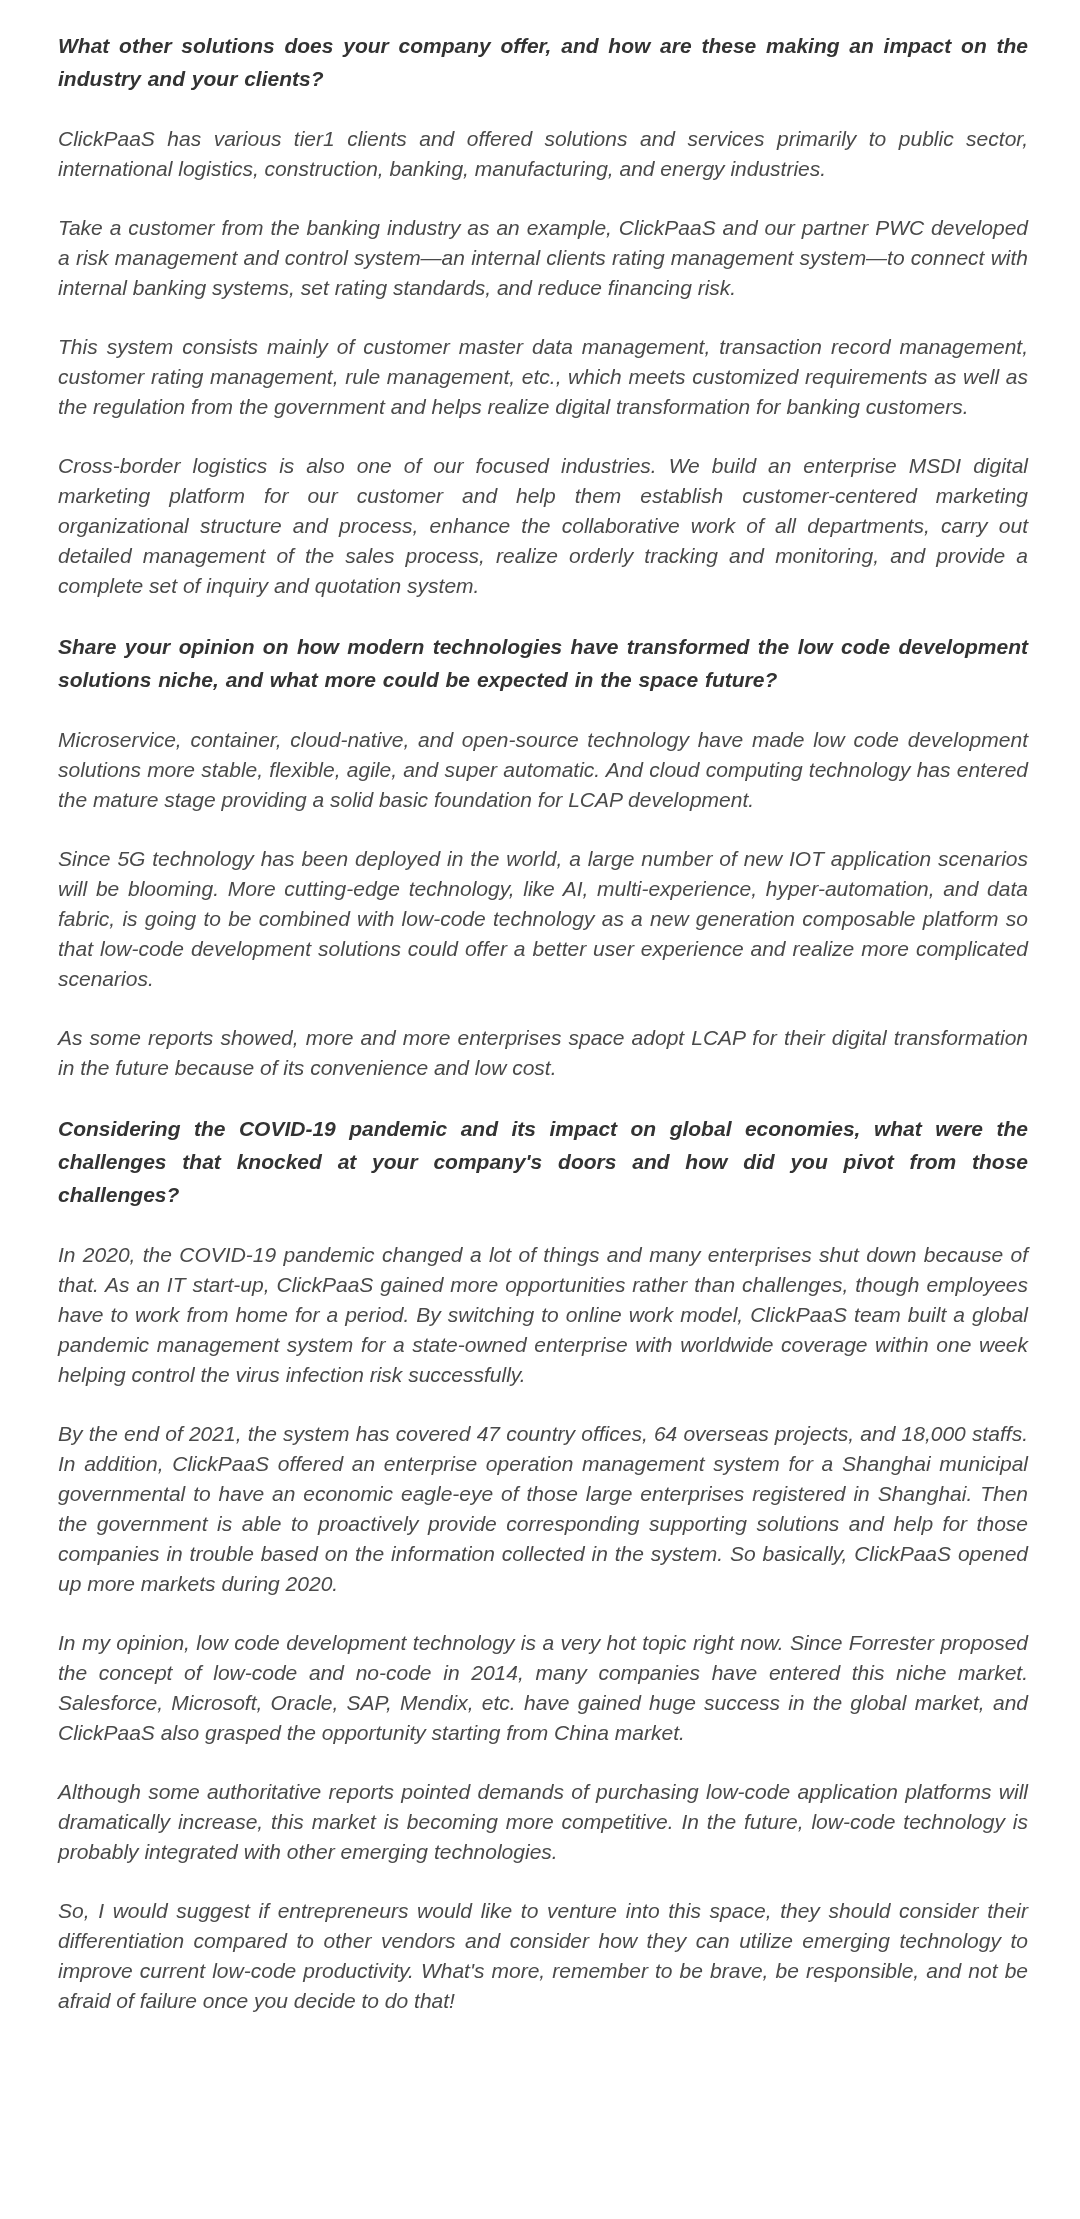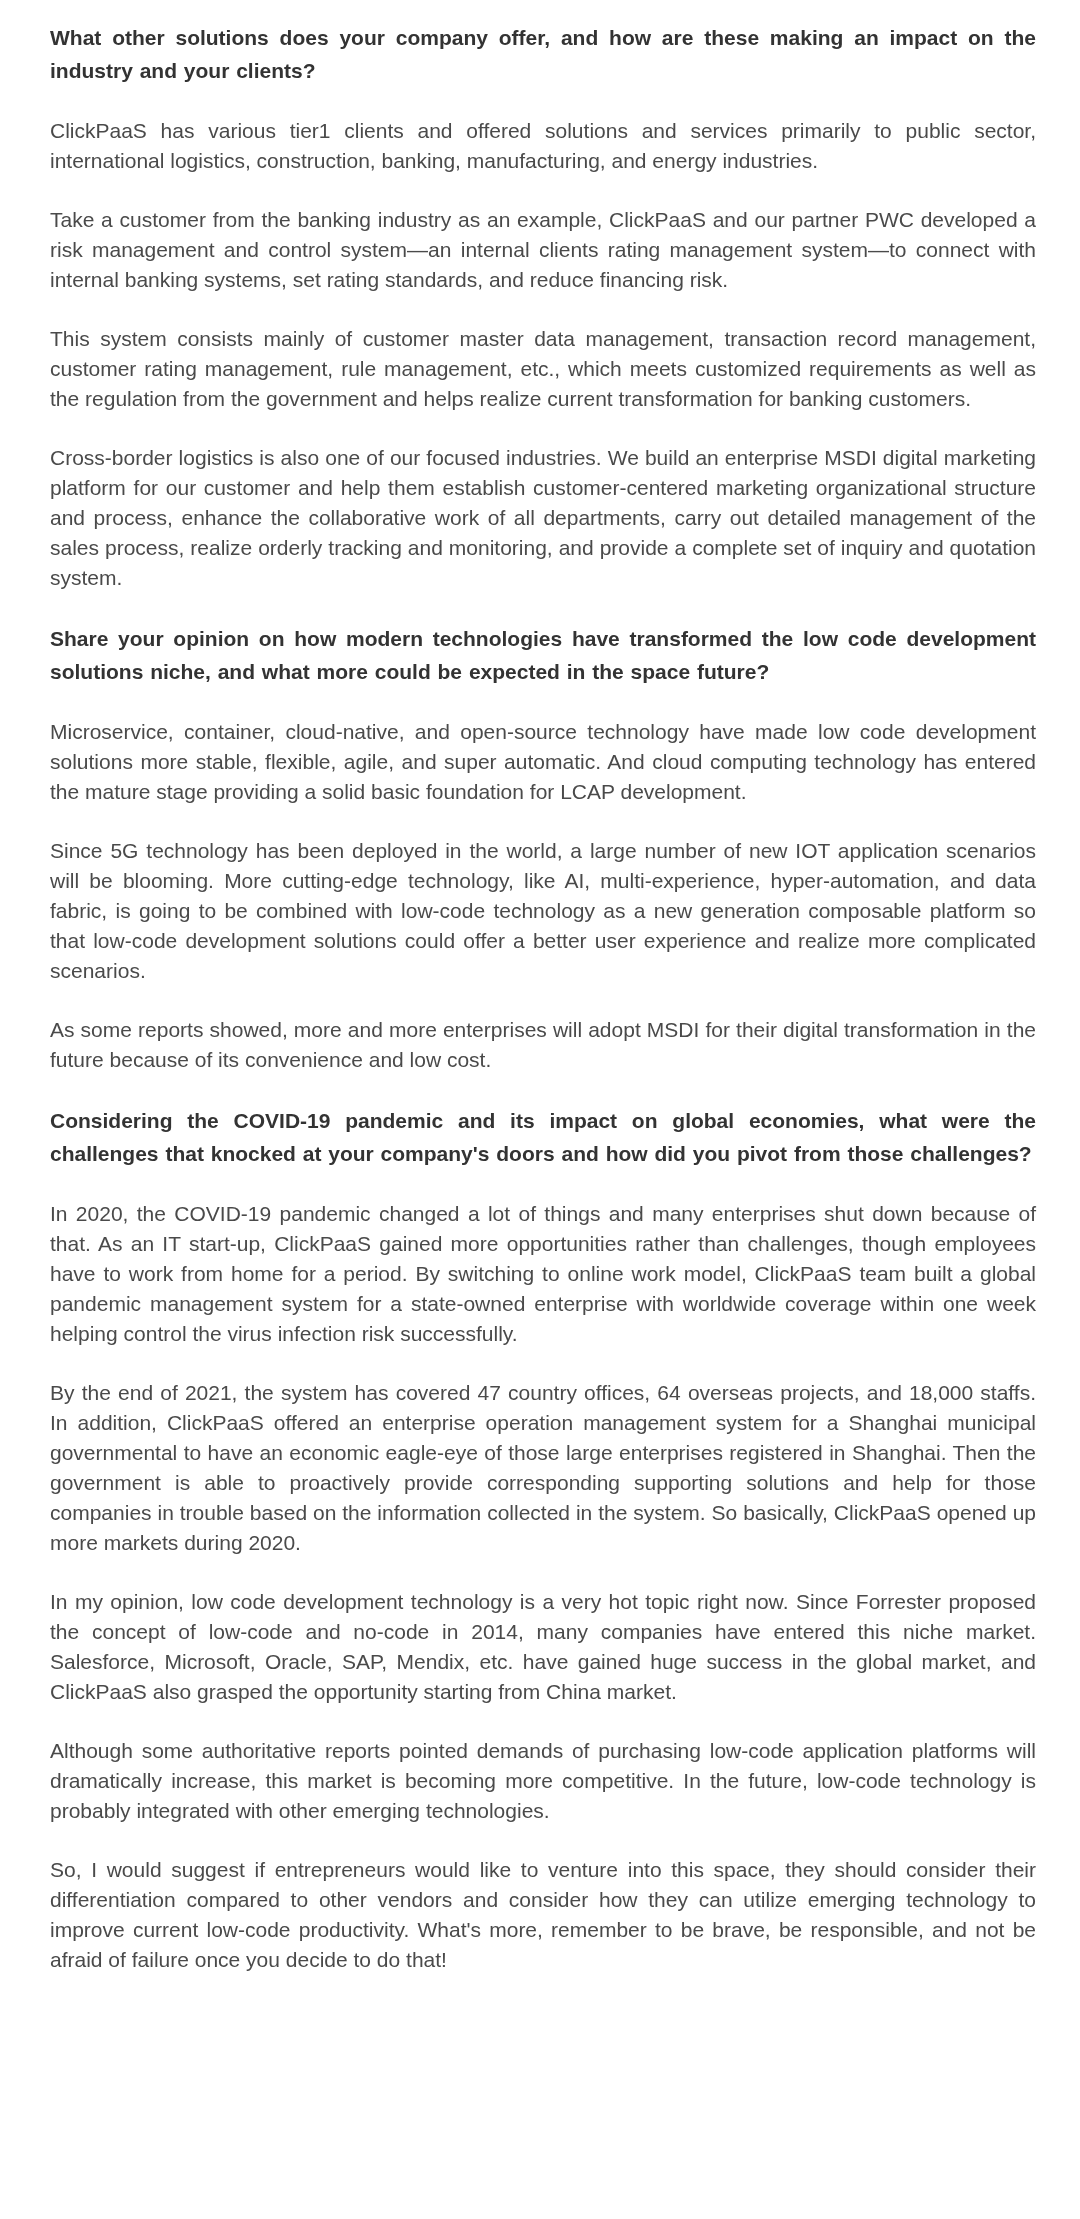--- a/index.html
+++ b/index.html
@@ -10,22 +10,23 @@
     width: 1080px;
     height: 2219px;
     overflow: hidden;
     background: #ffffff;
     font-family: "Liberation Sans", "DejaVu Sans", sans-serif;
   }
   .doc {
     padding: 21px 44px 0 50px;
   }
   .qa-section {
-    margin: 0;
+    margin: 8px;
     padding: 0;
+    font-style: italic;
   }
   .question {
     font-size: 21px;
     line-height: 33px;
     font-weight: 700;
     color: #333333;
     text-align: justify;
     margin: 0 0 29px 0;
     word-spacing: 1px;
   }
@@ -40,29 +41,29 @@
 </style>
 </head>
 <body>
 
 <main class="doc">
 
   <section class="qa-section">
     <h2 class="question">What other solutions does your company offer, and how are these making an impact on the industry and your clients?</h2>
     <p class="answer">ClickPaaS has various tier1 clients and offered solutions and services primarily to public sector, international logistics, construction, banking, manufacturing, and energy industries.</p>
     <p class="answer">Take a customer from the banking industry as an example, ClickPaaS and our partner PWC developed a risk management and control system—an internal clients rating management system—to connect with internal banking systems, set rating standards, and reduce financing risk.</p>
-    <p class="answer">This system consists mainly of customer master data management, transaction record management, customer rating management, rule management, etc., which meets customized requirements as well as the regulation from the government and helps realize current transformation for banking customers.</p>
+    <p class="answer">This system consists mainly of customer master data management, transaction record management, customer rating management, rule management, etc., which meets customized requirements as well as the regulation from the government and helps realize digital transformation for banking customers.</p>
     <p class="answer">Cross-border logistics is also one of our focused industries. We build an enterprise MSDI digital marketing platform for our customer and help them establish customer-centered marketing organizational structure and process, enhance the collaborative work of all departments, carry out detailed management of the sales process, realize orderly tracking and monitoring, and provide a complete set of inquiry and quotation system.</p>
   </section>
 
   <section class="qa-section">
     <h2 class="question">Share your opinion on how modern technologies have transformed the low code development solutions niche, and what more could be expected in the space future?</h2>
     <p class="answer">Microservice, container, cloud-native, and open-source technology have made low code development solutions more stable, flexible, agile, and super automatic. And cloud computing technology has entered the mature stage providing a solid basic foundation for LCAP development.</p>
     <p class="answer">Since 5G technology has been deployed in the world, a large number of new IOT application scenarios will be blooming. More cutting-edge technology, like AI, multi-experience, hyper-automation, and data fabric, is going to be combined with low-code technology as a new generation composable platform so that low-code development solutions could offer a better user experience and realize more complicated scenarios.</p>
-    <p class="answer">As some reports showed, more and more enterprises will adopt MSDI for their digital transformation in the future because of its convenience and low cost.</p>
+    <p class="answer">As some reports showed, more and more enterprises space adopt LCAP for their digital transformation in the future because of its convenience and low cost.</p>
   </section>
 
   <section class="qa-section">
     <h2 class="question">Considering the COVID-19 pandemic and its impact on global economies, what were the challenges that knocked at your company's doors and how did you pivot from those challenges?</h2>
     <p class="answer">In 2020, the COVID-19 pandemic changed a lot of things and many enterprises shut down because of that. As an IT start-up, ClickPaaS gained more opportunities rather than challenges, though employees have to work from home for a period. By switching to online work model, ClickPaaS team built a global pandemic management system for a state-owned enterprise with worldwide coverage within one week helping control the virus infection risk successfully.</p>
     <p class="answer">By the end of 2021, the system has covered 47 country offices, 64 overseas projects, and 18,000 staffs. In addition, ClickPaaS offered an enterprise operation management system for a Shanghai municipal governmental to have an economic eagle-eye of those large enterprises registered in Shanghai. Then the government is able to proactively provide corresponding supporting solutions and help for those companies in trouble based on the information collected in the system. So basically, ClickPaaS opened up more markets during 2020.</p>
   </section>
 
   <section class="qa-section">
     <p class="answer">In my opinion, low code development technology is a very hot topic right now. Since Forrester proposed the concept of low-code and no-code in 2014, many companies have entered this niche market. Salesforce, Microsoft, Oracle, SAP, Mendix, etc. have gained huge success in the global market, and ClickPaaS also grasped the opportunity starting from China market.</p>

